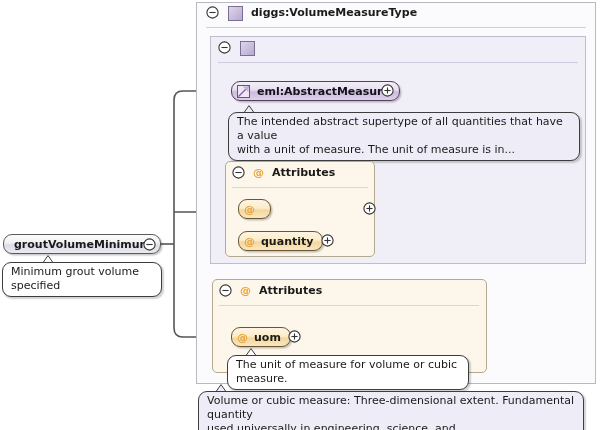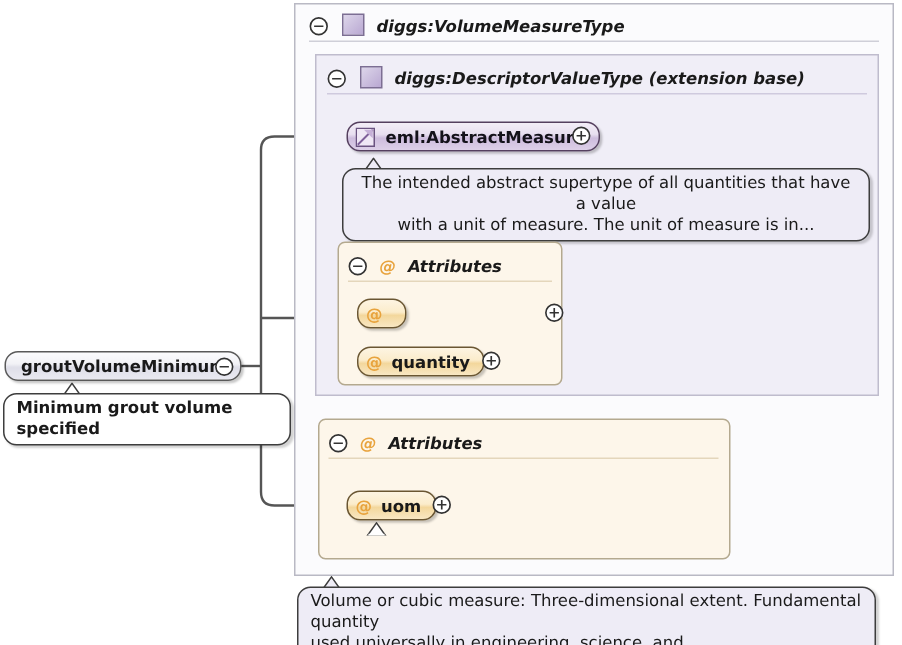--- a/index.html
+++ b/index.html
@@ -106,26 +106,25 @@
   }
   .box.attr-group {
     border: 1px solid #b4a98f;
     border-radius: 5px;
     background: #fdf6ea;
   }
 
   .box-header {
     position: absolute;
     display: flex;
-    align-items: flex-end;
+    align-items: flex-start;
     height: 18px;
     font-weight: bold;
     font-size: 11px;
     white-space: nowrap;
-    font-style: italic;
   }
   .box-header .sq-icon {
     width: 13px; height: 13px;
     margin: 0 8px 0 0;
     flex: 0 0 auto;
     background: linear-gradient(135deg, #ddd6ea 0%, #b9a8d2 100%);
     border: 1px solid #7c6e93;
   }
   .box-header .hdr-at {
     color: #e8a33d;
@@ -201,21 +200,20 @@
   <div class="hdr-rule grey" style="left:206px; top:27px; width:380px;"></div>
 
   <div class="box inner-type" style="left:210px; top:36px; width:376px; height:228px;"></div>
 
   <div class="box-header" style="left:218px; top:41px;">
     <svg class="toggle" style="position:relative; margin-right:9px; top:0;" viewBox="0 0 13 13">
       <circle cx="6.5" cy="6.5" r="5.6" fill="#ffffff" stroke="#333333" stroke-width="1.1"></circle>
       <line x1="3.4" y1="6.5" x2="9.6" y2="6.5" stroke="#333333" stroke-width="1.1"></line>
     </svg>
     <span class="sq-icon"></span>
-    <span>diggs:DescriptorValueType (extension base)</span>
   </div>
   <div class="hdr-rule purple" style="left:218px; top:62px; width:360px;"></div>
 
   <div class="pill abstract" style="left:231px; top:81px;">
     <svg class="abstract-icon" viewBox="0 0 13 13">
       <rect x="0.5" y="0.5" width="12" height="12" fill="#efe7f5" stroke="#6a5380" stroke-width="1"></rect>
       <line x1="1.5" y1="11.5" x2="11.5" y2="1.5" stroke="#7e5f99" stroke-width="1.3"></line>
       <polygon points="11.5,1.5 11.5,7.2 5.6,1.5" fill="#c6b0d8"></polygon>
     </svg>
     <span class="pill-label">eml:AbstractMeasure</span>
@@ -223,21 +221,21 @@
   <svg class="toggle" style="left:381px; top:84px;" viewBox="0 0 13 13">
     <circle cx="6.5" cy="6.5" r="5.6" fill="#ffffff" stroke="#333333" stroke-width="1.1"></circle>
     <line x1="3.4" y1="6.5" x2="9.6" y2="6.5" stroke="#333333" stroke-width="1.1"></line>
     <line x1="6.5" y1="3.4" x2="6.5" y2="9.6" stroke="#333333" stroke-width="1.1"></line>
   </svg>
 
   <svg class="balloon-tip" style="left:241px; top:105px;" viewBox="0 0 16 9">
     <polygon points="2,9 8,0.6 14,9" fill="#eeecf6" stroke="#3d3d3d" stroke-width="1"></polygon>
     <line x1="2.6" y1="8.6" x2="13.4" y2="8.6" stroke="#eeecf6" stroke-width="1.6"></line>
   </svg>
-  <div class="balloon lav" style="left:228px; top:112px; width:352px;text-align:center;">The intended abstract supertype of all quantities that have a value
+  <div class="balloon lav" style="left:228px; top:112px; width:352px;">The intended abstract supertype of all quantities that have a value
 with a unit of measure. The unit of measure is in...</div>
 
   <div class="box attr-group" style="left:225px; top:161px; width:150px; height:96px;"></div>
 
   <div class="box-header" style="left:232px; top:166px;">
     <svg class="toggle" style="position:relative; margin-right:8px; top:0;" viewBox="0 0 13 13">
       <circle cx="6.5" cy="6.5" r="5.6" fill="#ffffff" stroke="#333333" stroke-width="1.1"></circle>
       <line x1="3.4" y1="6.5" x2="9.6" y2="6.5" stroke="#333333" stroke-width="1.1"></line>
     </svg>
     <span class="hdr-at">@</span>
@@ -283,35 +281,36 @@
   <svg class="toggle" style="left:288px; top:330px;" viewBox="0 0 13 13">
     <circle cx="6.5" cy="6.5" r="5.6" fill="#ffffff" stroke="#333333" stroke-width="1.1"></circle>
     <line x1="3.4" y1="6.5" x2="9.6" y2="6.5" stroke="#333333" stroke-width="1.1"></line>
     <line x1="6.5" y1="3.4" x2="6.5" y2="9.6" stroke="#333333" stroke-width="1.1"></line>
   </svg>
 
   <svg class="balloon-tip" style="left:243px; top:348px;" viewBox="0 0 16 9">
     <polygon points="2,9 8,0.6 14,9" fill="#ffffff" stroke="#3d3d3d" stroke-width="1"></polygon>
     <line x1="2.6" y1="8.6" x2="13.4" y2="8.6" stroke="#ffffff" stroke-width="1.6"></line>
   </svg>
+  <div class="balloon white" style="left:227px; top:355px; width:242px;">The unit of measure for volume or cubic measure.</div>
 
   <svg class="balloon-tip" style="left:213px; top:384px;" viewBox="0 0 16 9">
     <polygon points="2,9 8,0.6 14,9" fill="#eeecf6" stroke="#3d3d3d" stroke-width="1"></polygon>
     <line x1="2.6" y1="8.6" x2="13.4" y2="8.6" stroke="#eeecf6" stroke-width="1.6"></line>
   </svg>
   <div class="balloon lav" style="left:198px; top:391px; width:386px;">Volume or cubic measure: Three-dimensional extent. Fundamental quantity
 used universally in engineering, science, and...</div>
 
   <div class="pill element" style="left:3px; top:234px;">
     <span class="pill-label">groutVolumeMinimum</span>
   </div>
   <svg class="toggle" style="left:143px; top:238px;" viewBox="0 0 13 13">
     <circle cx="6.5" cy="6.5" r="5.6" fill="#ffffff" stroke="#333333" stroke-width="1.1"></circle>
     <line x1="3.4" y1="6.5" x2="9.6" y2="6.5" stroke="#333333" stroke-width="1.1"></line>
   </svg>
 
   <svg class="balloon-tip" style="left:40px; top:255px;" viewBox="0 0 16 9">
     <polygon points="2,9 8,0.6 14,9" fill="#ffffff" stroke="#3d3d3d" stroke-width="1"></polygon>
     <line x1="2.6" y1="8.6" x2="13.4" y2="8.6" stroke="#ffffff" stroke-width="1.6"></line>
   </svg>
-  <div class="balloon white" style="left:2px; top:262px; width:192px;font-weight:bold;">Minimum grout volume specified</div>
+  <div class="balloon white" style="left:2px; top:262px; width:160px;">Minimum grout volume specified</div>
 
 </div>
 
 </body></html>

